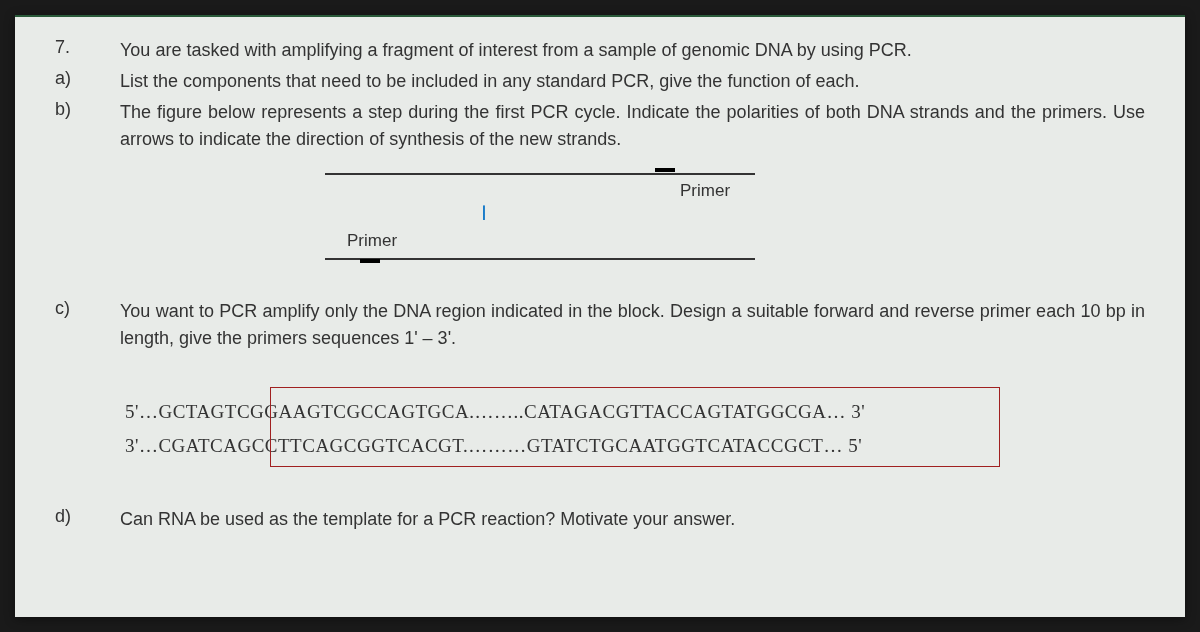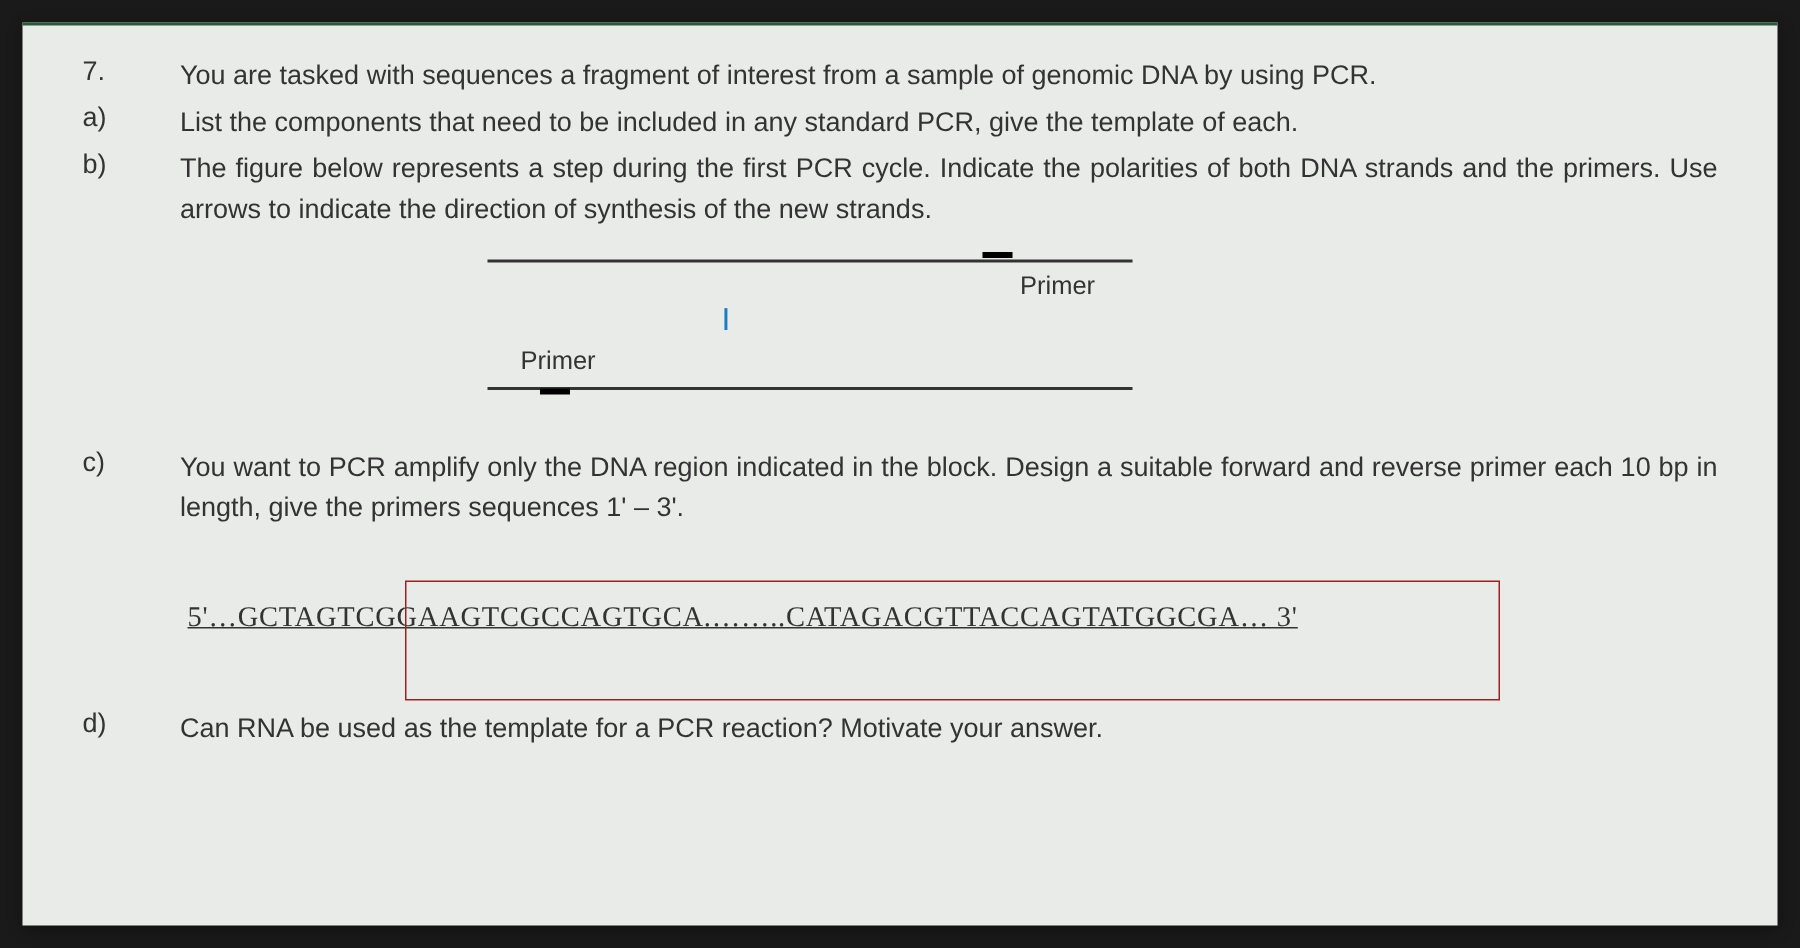--- a/index.html
+++ b/index.html
@@ -113,36 +113,35 @@
       height: 80px;
       pointer-events: none;
     }
     .seq-line {
       font-family: Georgia, serif;
       font-size: 19px;
       color: #333;
       letter-spacing: 0.5px;
       white-space: pre;
       line-height: 1.8;
-      text-decoration: underline;
     }
   </style>
 </head>
 <body>
 
 <div class="paper">
 
   <div class="question-row">
     <div class="question-number">7.</div>
-    <div class="question-text">You are tasked with sequences a fragment of interest from a sample of genomic DNA by using PCR.</div>
+    <div class="question-text">You are tasked with amplifying a fragment of interest from a sample of genomic DNA by using PCR.</div>
   </div>
 
   <div class="question-row">
     <div class="question-number">a)</div>
-    <div class="question-text">List the components that need to be included in any standard PCR, give the template of each.</div>
+    <div class="question-text">List the components that need to be included in any standard PCR, give the function of each.</div>
   </div>
 
   <div class="question-row">
     <div class="question-number">b)</div>
     <div class="question-text">The figure below represents a step during the first PCR cycle.  Indicate the polarities of both DNA strands and the primers.  Use arrows to indicate the direction of synthesis of the new strands.</div>
   </div>
 
   <div class="figure-area">
     <div class="strand strand-top"></div>
     <div class="primer-mark-top"></div>
@@ -154,20 +153,21 @@
   </div>
 
   <div class="question-row">
     <div class="question-number">c)</div>
     <div class="question-text">You want to PCR amplify only the DNA region indicated in the block.  Design a suitable forward and reverse primer each 10 bp in length, give the primers sequences 1' – 3'.</div>
   </div>
 
   <div class="sequence-block">
     <div class="sequence-border"></div>
     <div class="seq-line">5'…GCTAGTCGGAAGTCGCCAGTGCA.……..CATAGACGTTACCAGTATGGCGA… 3'</div>
+    <div class="seq-line">3'…CGATCAGCCTTCAGCGGTCACGT.………GTATCTGCAATGGTCATACCGCT… 5'</div>
   </div>
 
   <div class="question-row">
     <div class="question-number">d)</div>
     <div class="question-text">Can RNA be used as the template for a PCR reaction? Motivate your answer.</div>
   </div>
 
 </div>
 
 </body></html>

